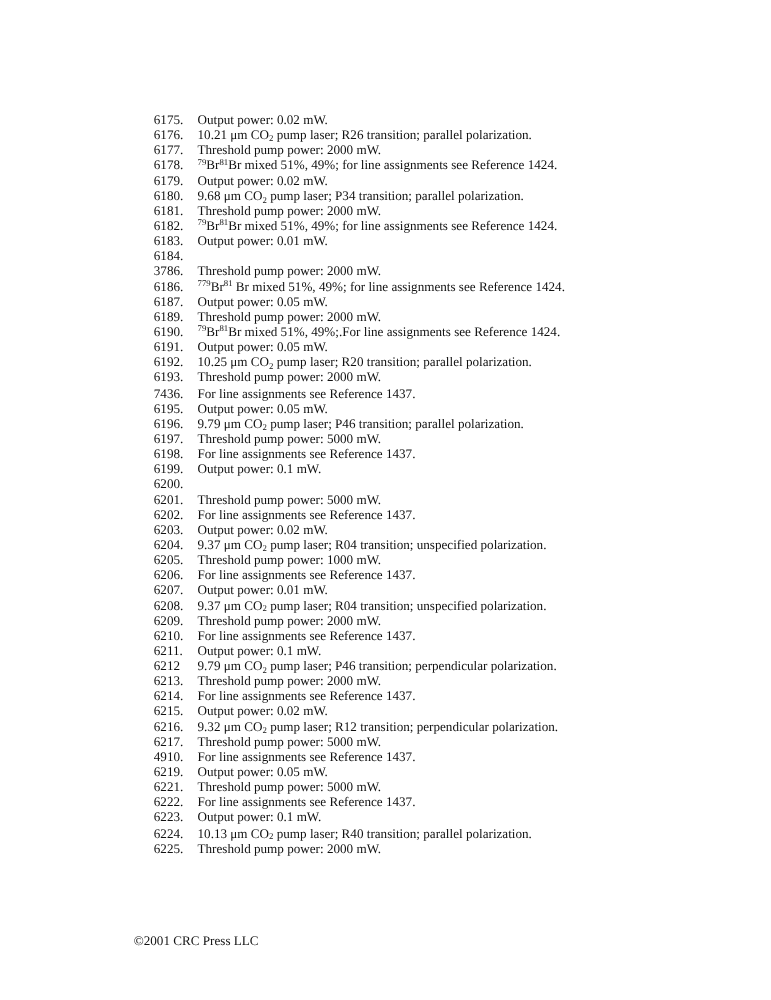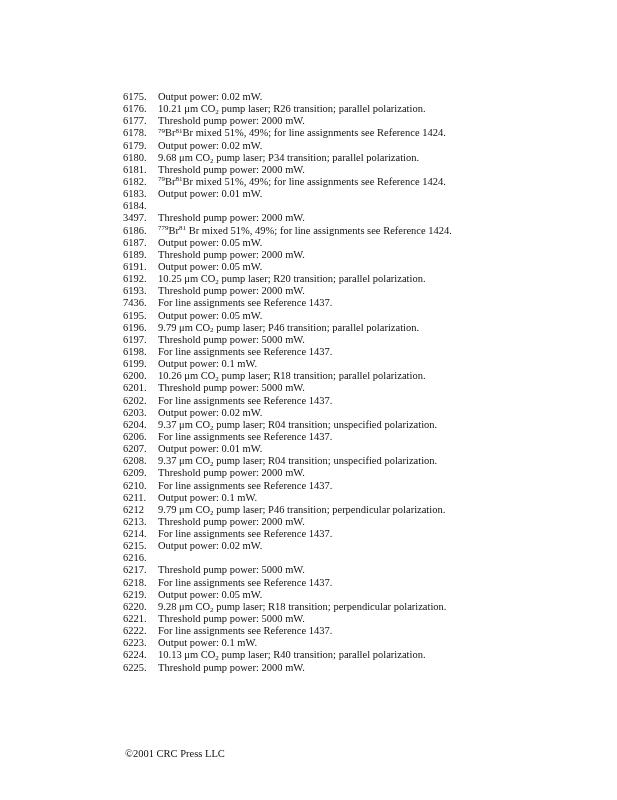--- a/index.html
+++ b/index.html
@@ -42,21 +42,21 @@
   }
   .txt sub {
     font-size: 7px;
     line-height: 0;
     vertical-align: baseline;
     position: relative;
     top: 1.8px;
   }
   .footer {
     position: absolute;
-    left: 125px;
+    left: 107px;
     top: 748px;
     font-size: 10.5px;
     line-height: 12px;
   }
 </style>
 </head>
 <body>
 
 <div class="page">
   <div class="entry-list">
@@ -93,36 +93,40 @@
         <span class="txt"><sup>79</sup>Br<sup>81</sup>Br mixed 51%, 49%; for line assignments see Reference 1424.</span>
       </div>
       <div class="row">
         <span class="num">6183.</span>
         <span class="txt">Output power: 0.01 mW.</span>
       </div>
       <div class="row">
         <span class="num">6184.</span>
       </div>
       <div class="row">
-        <span class="num">3497.</span>
+        <span class="num">3786.</span>
         <span class="txt">Threshold pump power: 2000 mW.</span>
       </div>
       <div class="row">
         <span class="num">6186.</span>
         <span class="txt"><sup>779</sup>Br<sup>81</sup> Br mixed 51%, 49%; for line assignments see Reference 1424.</span>
       </div>
       <div class="row">
         <span class="num">6187.</span>
         <span class="txt">Output power: 0.05 mW.</span>
       </div>
       <div class="row">
         <span class="num">6189.</span>
         <span class="txt">Threshold pump power: 2000 mW.</span>
       </div>
       <div class="row">
+        <span class="num">6190.</span>
+        <span class="txt"><sup>79</sup>Br<sup>81</sup>Br mixed 51%, 49%;.For line assignments see Reference 1424.</span>
+      </div>
+      <div class="row">
         <span class="num">6191.</span>
         <span class="txt">Output power: 0.05 mW.</span>
       </div>
       <div class="row">
         <span class="num">6192.</span>
         <span class="txt">10.25 μm CO<sub>2</sub> pump laser; R20 transition; parallel polarization.</span>
       </div>
       <div class="row">
         <span class="num">6193.</span>
         <span class="txt">Threshold pump power: 2000 mW.</span>
@@ -146,39 +150,42 @@
       <div class="row">
         <span class="num">6198.</span>
         <span class="txt">For line assignments see Reference 1437.</span>
       </div>
       <div class="row">
         <span class="num">6199.</span>
         <span class="txt">Output power: 0.1 mW.</span>
       </div>
       <div class="row">
         <span class="num">6200.</span>
-        <span class="txt">10.26 μm CO<sub>2</sub> pump laser; R18 transition; parallel polarization.</span>
       </div>
       <div class="row">
         <span class="num">6201.</span>
         <span class="txt">Threshold pump power: 5000 mW.</span>
       </div>
       <div class="row">
         <span class="num">6202.</span>
         <span class="txt">For line assignments see Reference 1437.</span>
       </div>
       <div class="row">
         <span class="num">6203.</span>
         <span class="txt">Output power: 0.02 mW.</span>
       </div>
       <div class="row">
         <span class="num">6204.</span>
         <span class="txt">9.37 μm CO<sub>2</sub> pump laser; R04 transition; unspecified polarization.</span>
       </div>
       <div class="row">
+        <span class="num">6205.</span>
+        <span class="txt">Threshold pump power: 1000 mW.</span>
+      </div>
+      <div class="row">
         <span class="num">6206.</span>
         <span class="txt">For line assignments see Reference 1437.</span>
       </div>
       <div class="row">
         <span class="num">6207.</span>
         <span class="txt">Output power: 0.01 mW.</span>
       </div>
       <div class="row">
         <span class="num">6208.</span>
         <span class="txt">9.37 μm CO<sub>2</sub> pump laser; R04 transition; unspecified polarization.</span>
@@ -206,36 +213,33 @@
       <div class="row">
         <span class="num">6214.</span>
         <span class="txt">For line assignments see Reference 1437.</span>
       </div>
       <div class="row">
         <span class="num">6215.</span>
         <span class="txt">Output power: 0.02 mW.</span>
       </div>
       <div class="row">
         <span class="num">6216.</span>
+        <span class="txt">9.32 μm CO<sub>2</sub> pump laser; R12 transition; perpendicular polarization.</span>
       </div>
       <div class="row">
         <span class="num">6217.</span>
         <span class="txt">Threshold pump power: 5000 mW.</span>
       </div>
       <div class="row">
-        <span class="num">6218.</span>
+        <span class="num">4910.</span>
         <span class="txt">For line assignments see Reference 1437.</span>
       </div>
       <div class="row">
         <span class="num">6219.</span>
         <span class="txt">Output power: 0.05 mW.</span>
-      </div>
-      <div class="row">
-        <span class="num">6220.</span>
-        <span class="txt">9.28 μm CO<sub>2</sub> pump laser; R18 transition; perpendicular polarization.</span>
       </div>
       <div class="row">
         <span class="num">6221.</span>
         <span class="txt">Threshold pump power: 5000 mW.</span>
       </div>
       <div class="row">
         <span class="num">6222.</span>
         <span class="txt">For line assignments see Reference 1437.</span>
       </div>
       <div class="row">

